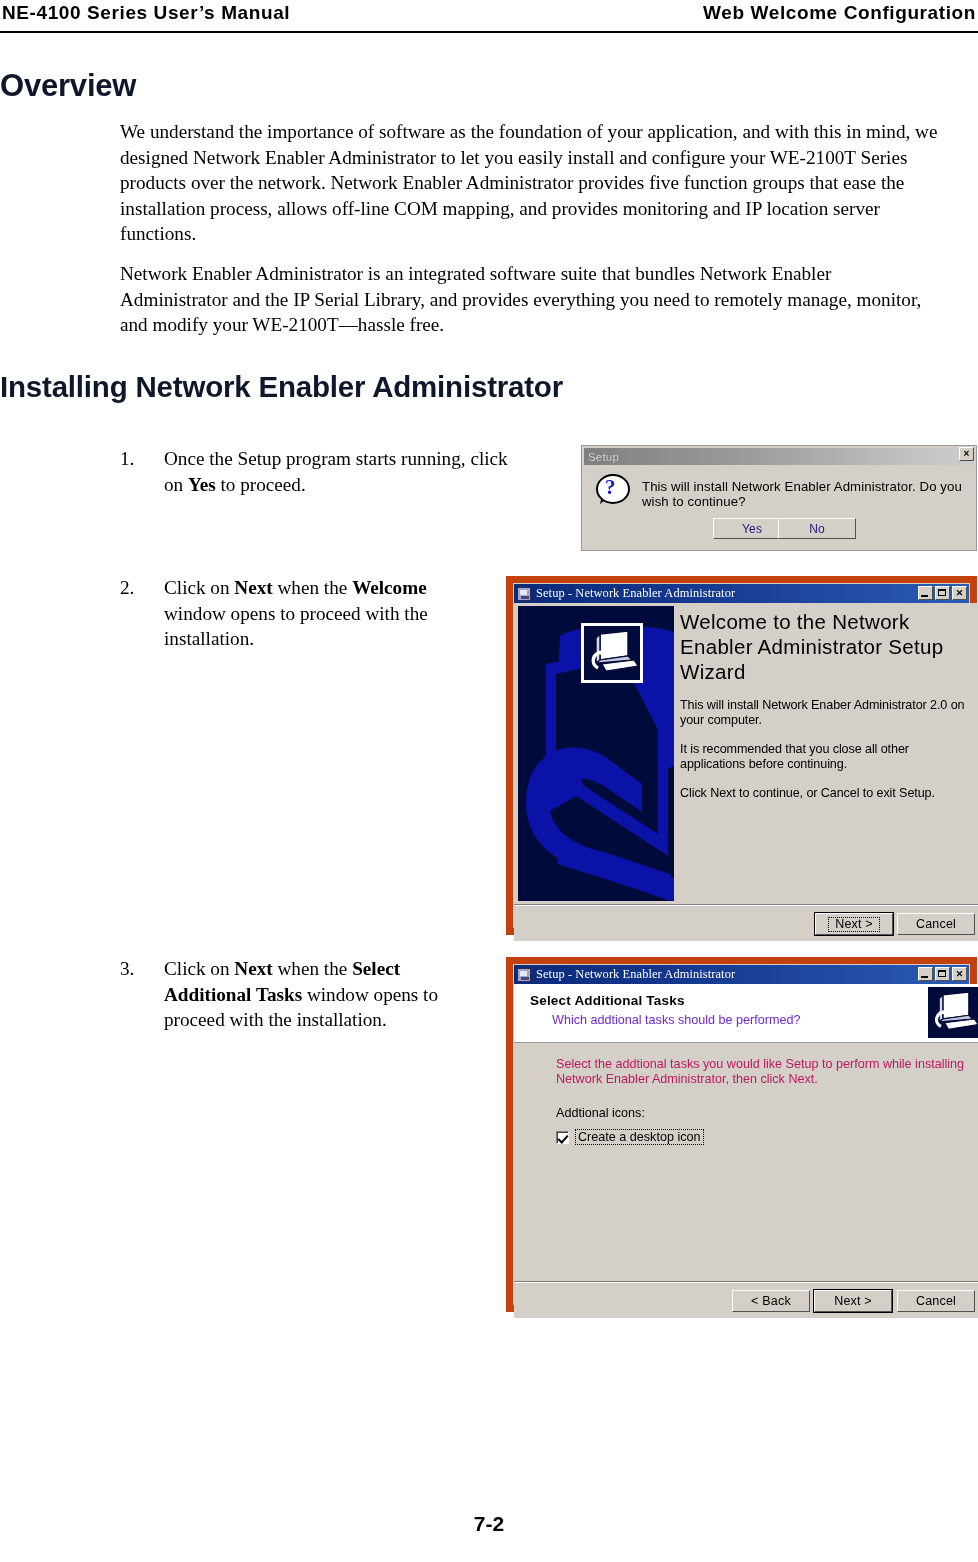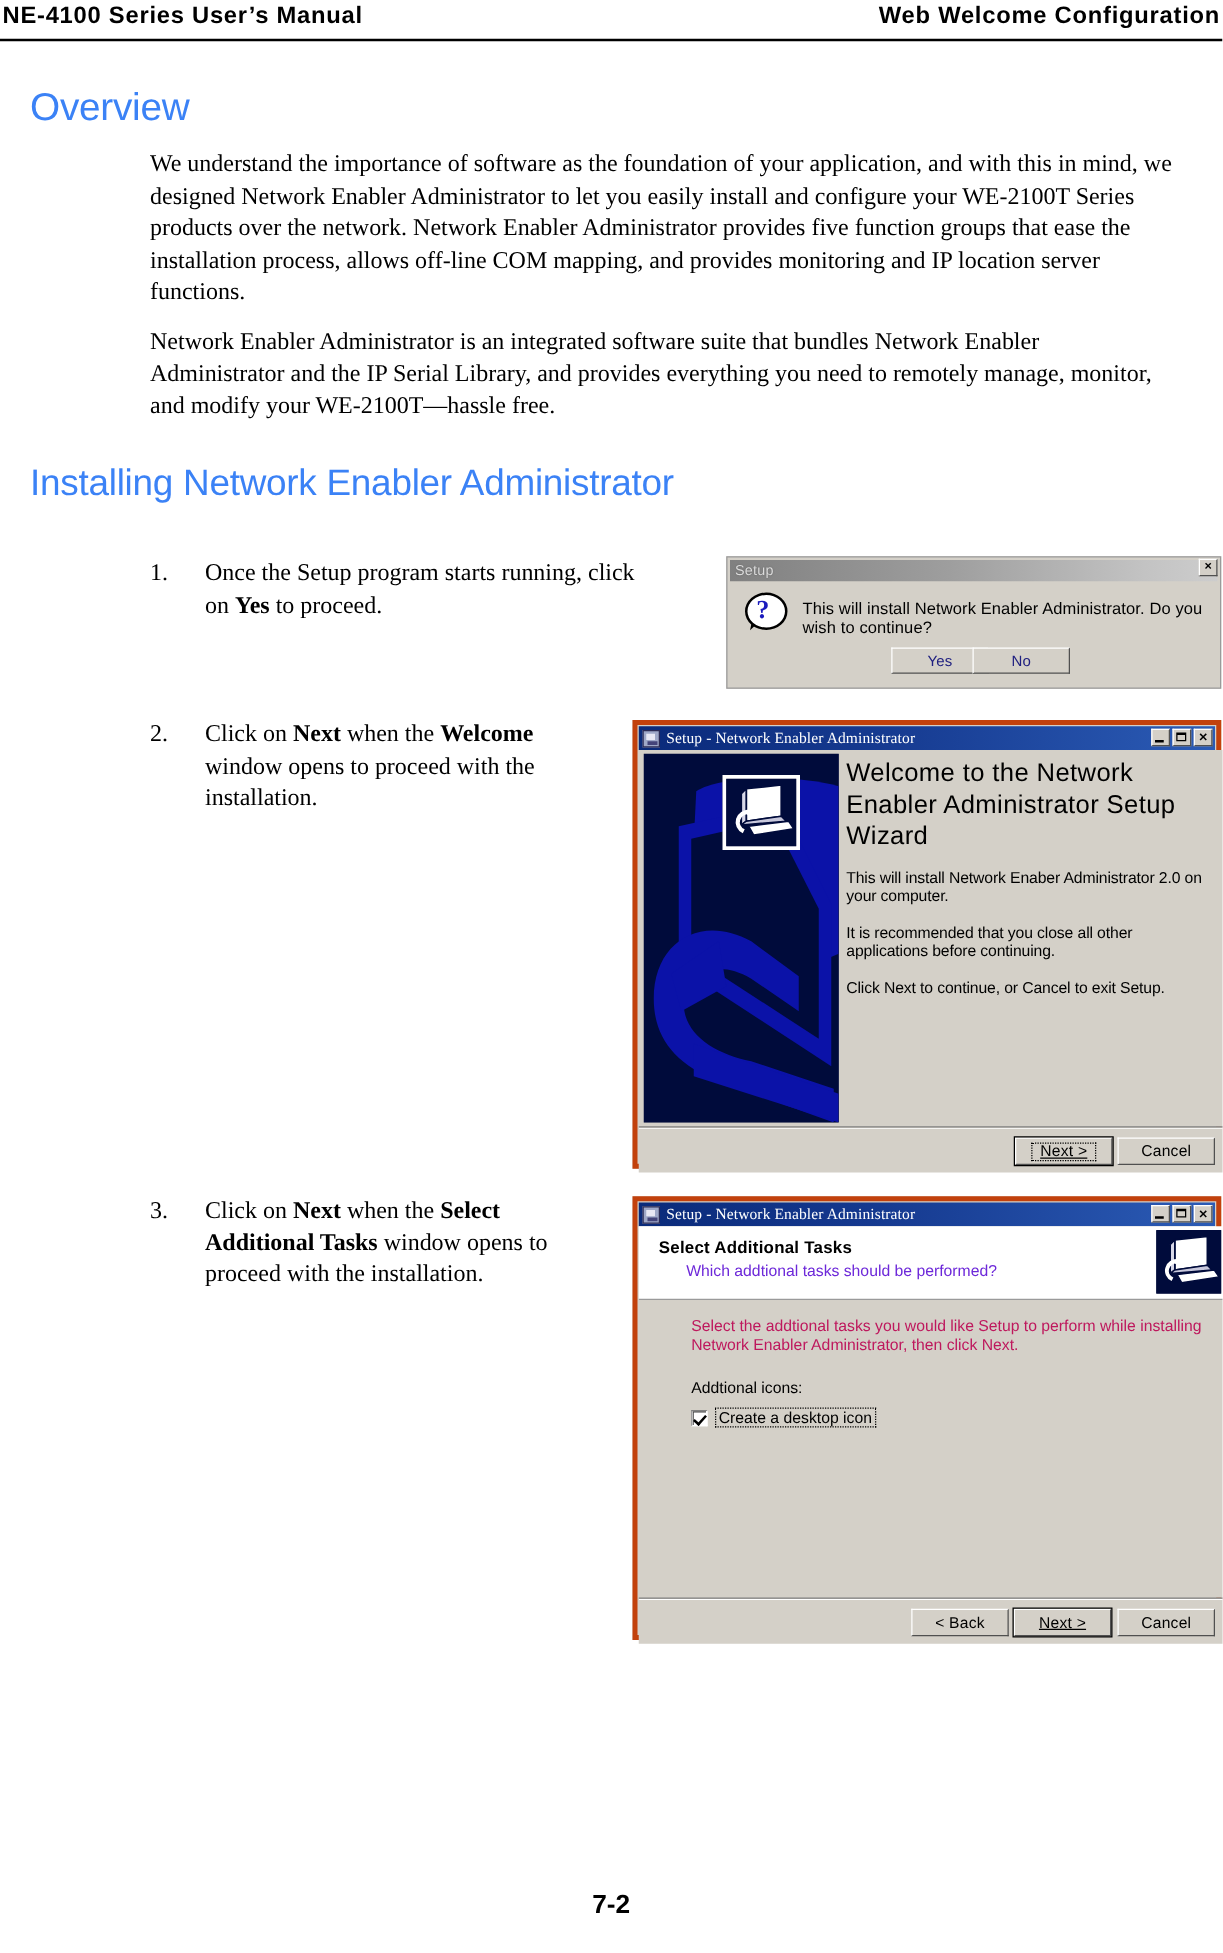--- a/index.html
+++ b/index.html
@@ -39,26 +39,25 @@
     width: 978px;
     height: 0;
     border-top: 2.2px solid #000;
   }
 
   
   h1.sect {
     position: absolute;
     margin: 0;
     font-family: "Liberation Sans", sans-serif;
-    font-weight: normal;
+    font-weight: bold;
     font-size: 31px;
     letter-spacing: -0.2px;
-    color: #3b82f6;
+    color: #0f172a;
     white-space: nowrap;
-    padding-left: 24px;
   }
   #h-overview { left: 0px; top: 68px; }
   #h-installing { left: 0px; top: 370px; font-size: 29.5px; }
 
   
   .para {
     position: absolute;
     font-family: "Liberation Serif", serif;
     font-size: 19.2px;
     line-height: 25.6px;
@@ -123,21 +122,20 @@
     display: flex;
     align-items: center;
     justify-content: center;
     letter-spacing: 0.2px;
     cursor: default;
     user-select: none;
   }
   .btn.default {
     outline: 1.5px solid #000;
     outline-offset: 0px;
-    text-decoration: underline;
   }
   .btn .focusbox {
     border: 1px dotted #000;
     padding: 0 6px;
     line-height: 13px;
   }
 
   
   #dlg-setup {
     left: 581px; top: 445px;
@@ -219,21 +217,21 @@
   }
   #dlg-setup .btn { top: 72px; height: 21px; width: 78px; }
   #btn-yes { left: 131px; }
   #btn-no  { left: 196px; }
   #dlg-setup .btn span { color: #202080; font-size: 12px; }
 
   
   .wizard {
     position: absolute;
     background: #d4d0c8;
-    border: 4px solid #c2410c;
+    border: 7px solid #c2410c;
     box-sizing: border-box;
   }
   .wz-titlebar {
     position: absolute;
     left: 1px; top: 1px; right: 1px;
     height: 19px;
     background: linear-gradient(to right, #0a2a7a 0%, #15398f 40%, #2b5bb5 100%);
     display: flex;
     align-items: center;
   }

